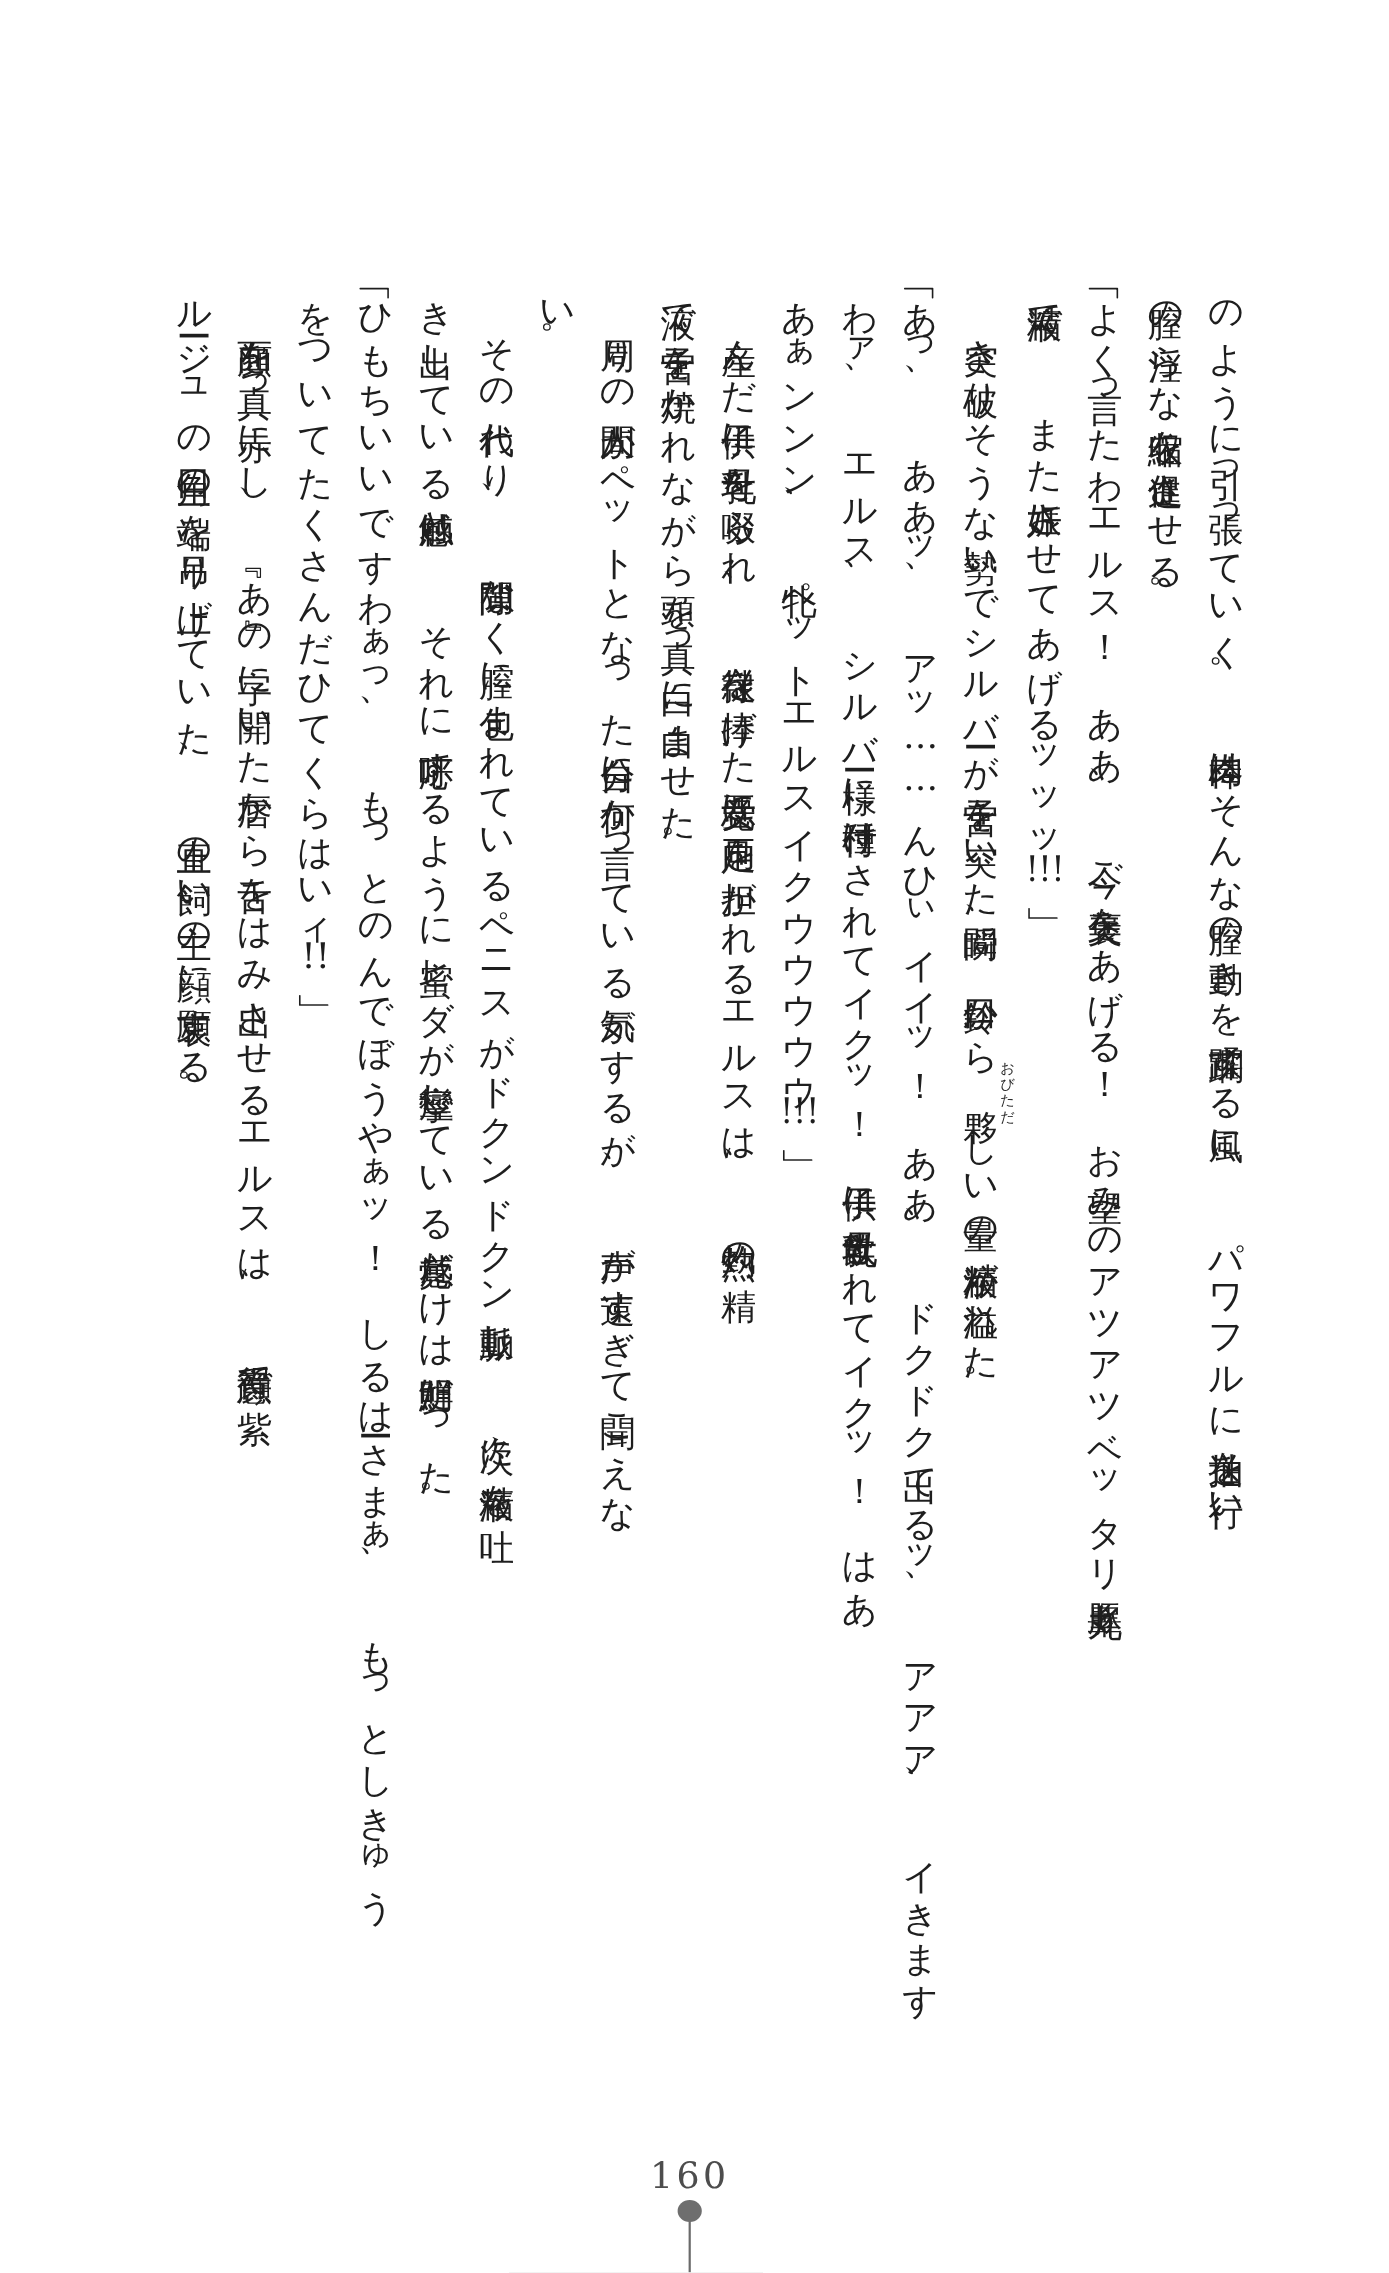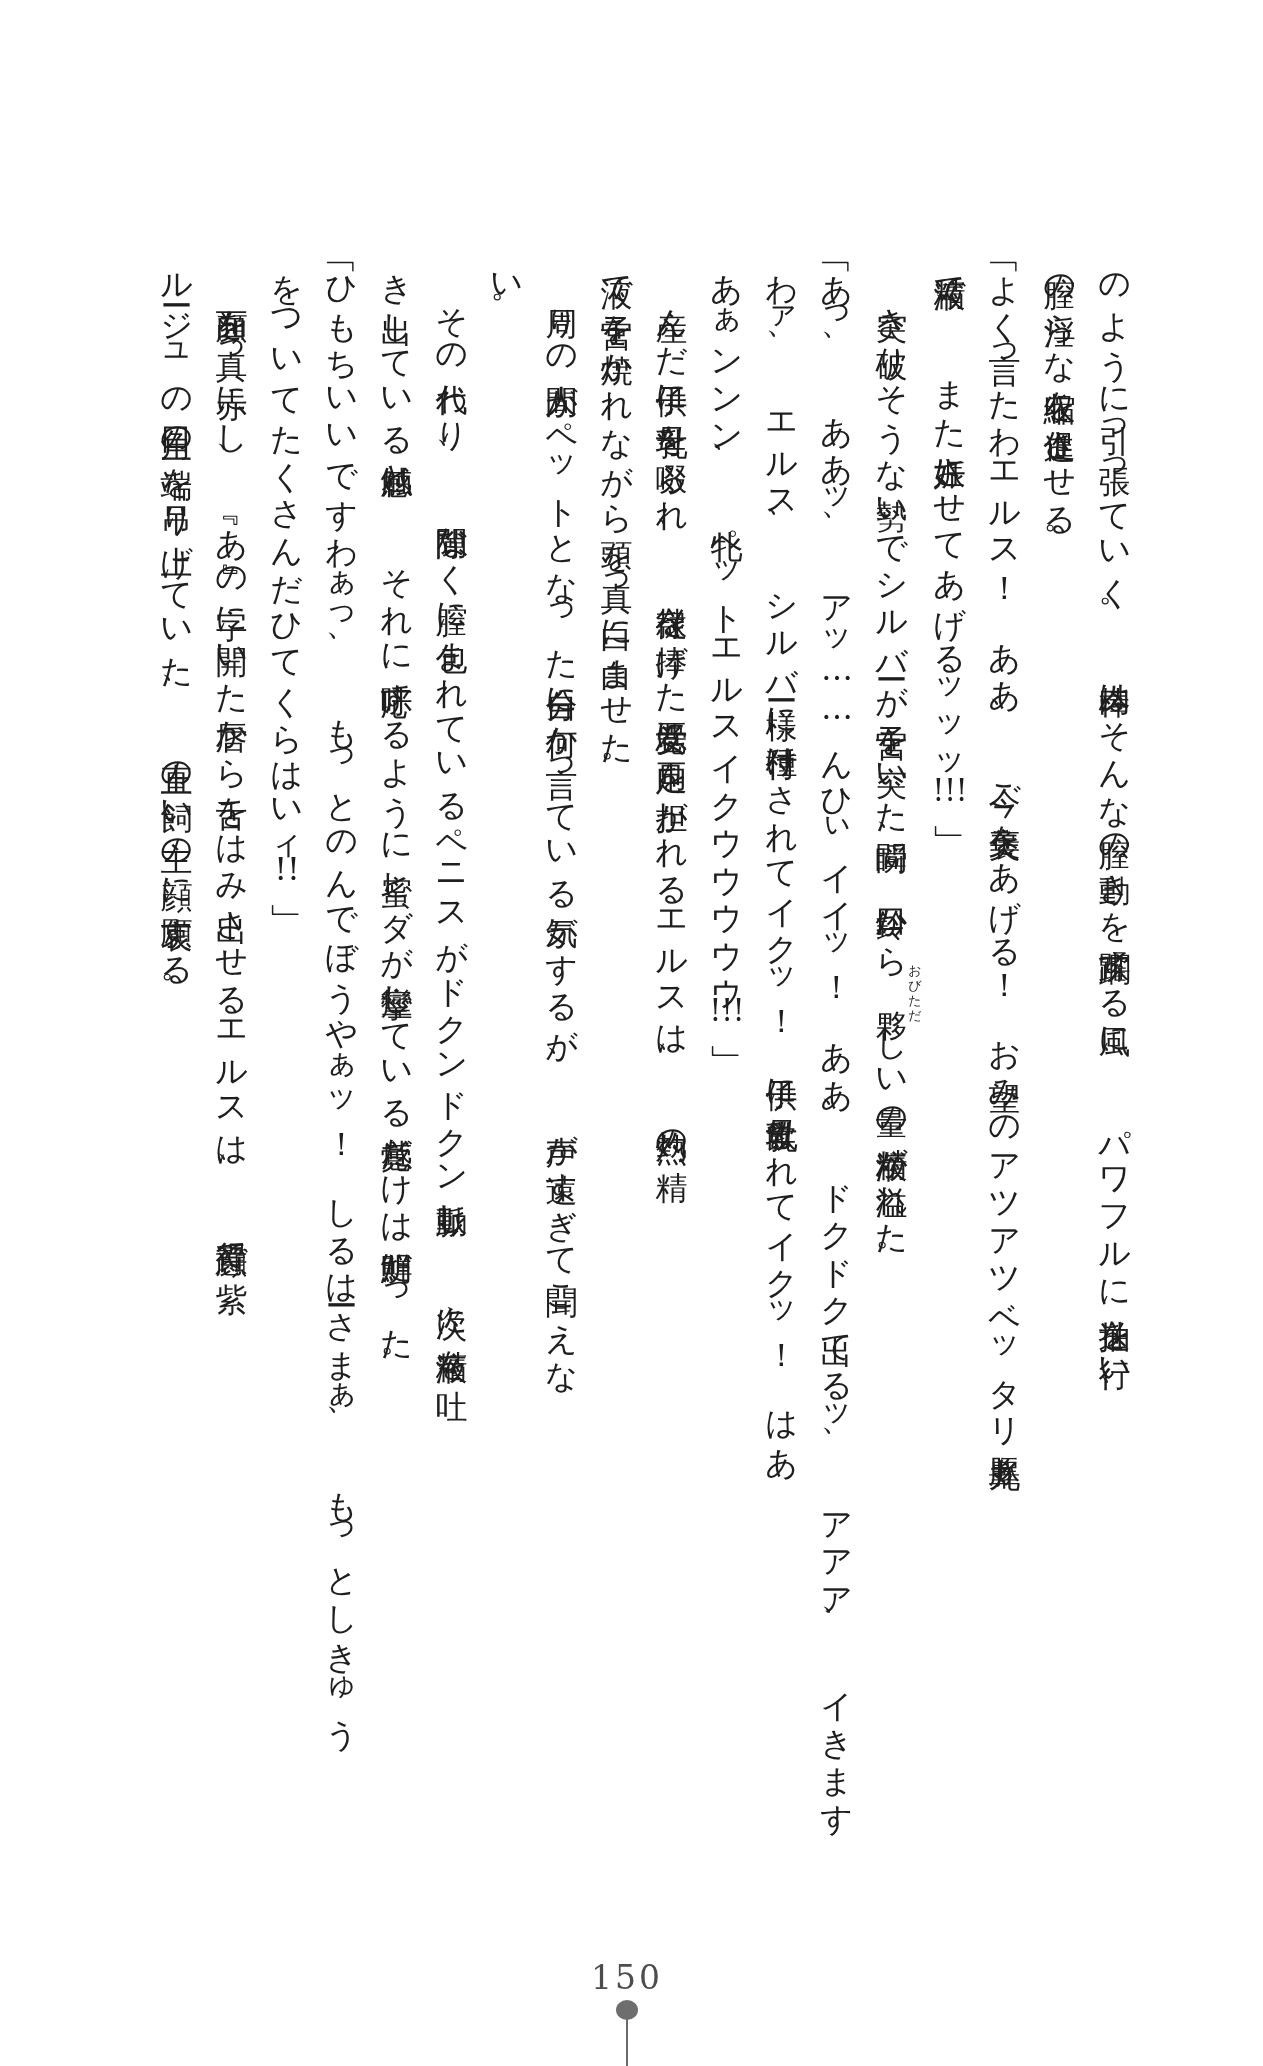--- a/index.html
+++ b/index.html
@@ -79,17 +79,17 @@
     <div class="line">　周りの人間がペットとなった自分に何か言っている気がするが、　声が遠すぎて聞こえな</div>
     <div class="line">い。</div>
     <div class="line">　その代わり、　隙間なく膣に包まれているペニスがドクンドクン脈動し、　次々に精液を吐</div>
     <div class="line">き出している感触と、　それに呼応するように蜜ヒダが痙攣している感覚だけは鮮明だった。</div>
     <div class="line">「ひもちいいですわぁっ、　もっとのんでぼうやぁッ！　しるはーさまぁ、　もっとしきゅう</div>
     <div class="line"><span>をついてたくさんだひてくらはいィ</span><span class="tcy">!!</span><span>」</span></div>
     <div class="line">　顔面を真っ赤にし、　『あ』の字に開いた唇から舌をはみ出させるエルスは、　得意顔で紫</div>
     <div class="line">ルージュの口角の一端を吊り上げていた、　直上の飼い主の顔に哀願する。</div>
   </main>
 
-  <div class="page-number">150</div>
+  <div class="page-number">160</div>
   <div class="ornament-line"></div>
   <div class="ornament-dot"></div>
 
 </div>
 
 </body></html>

